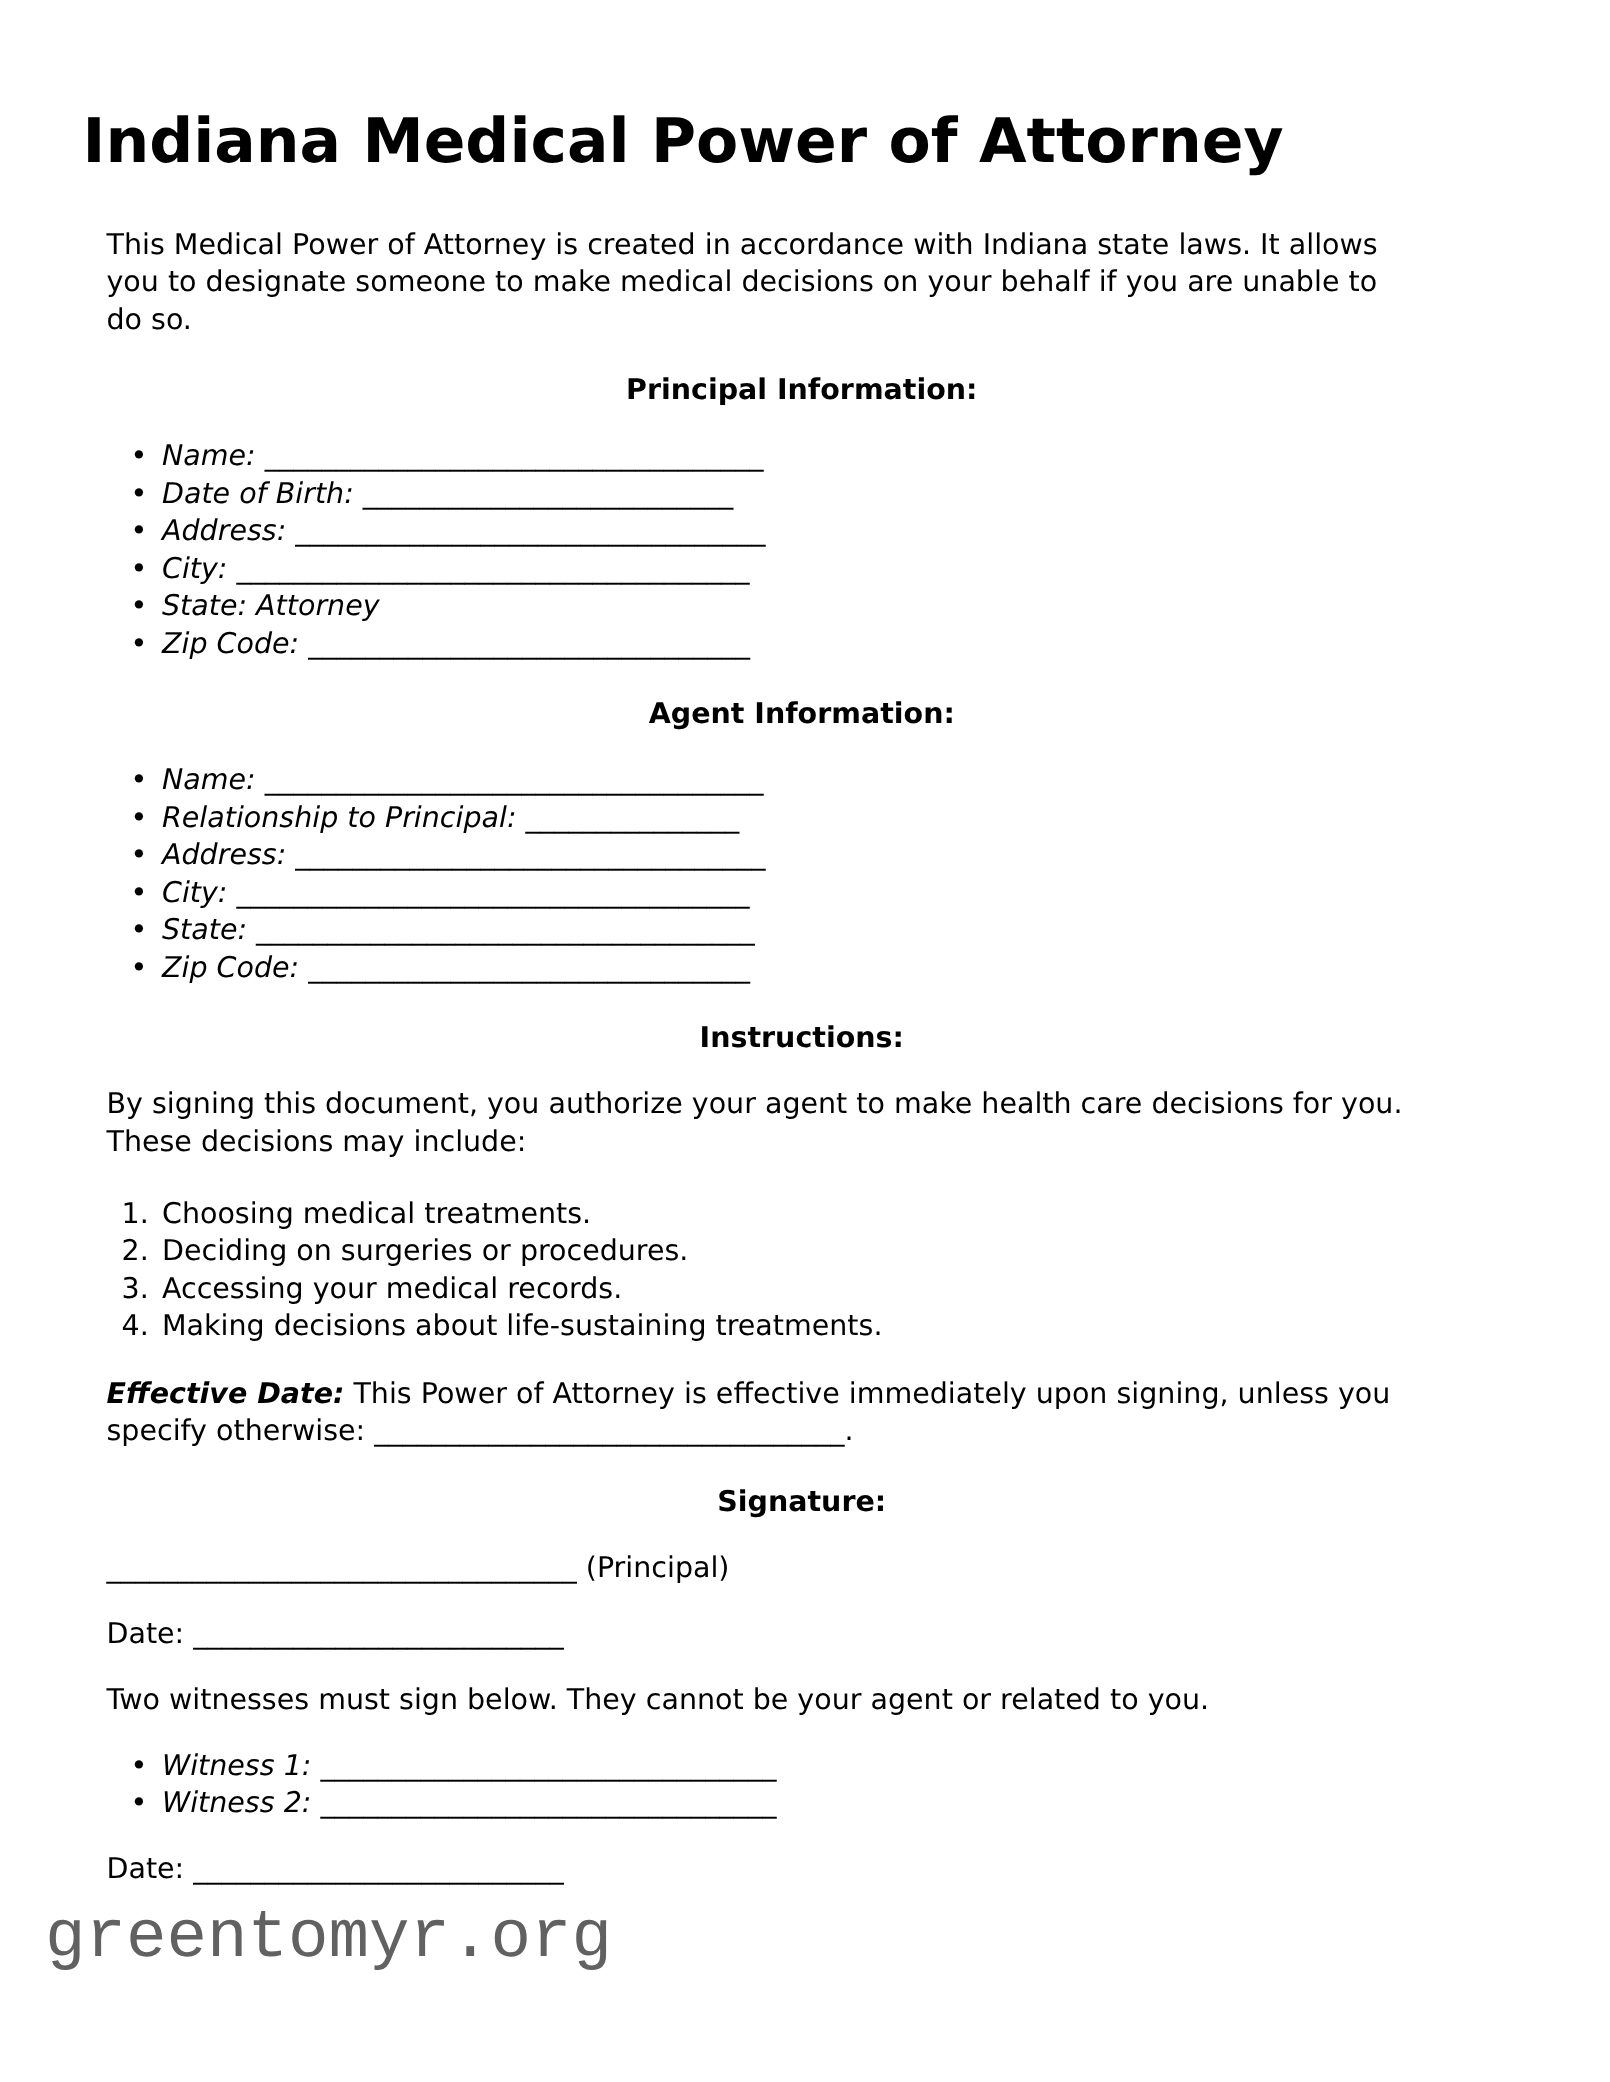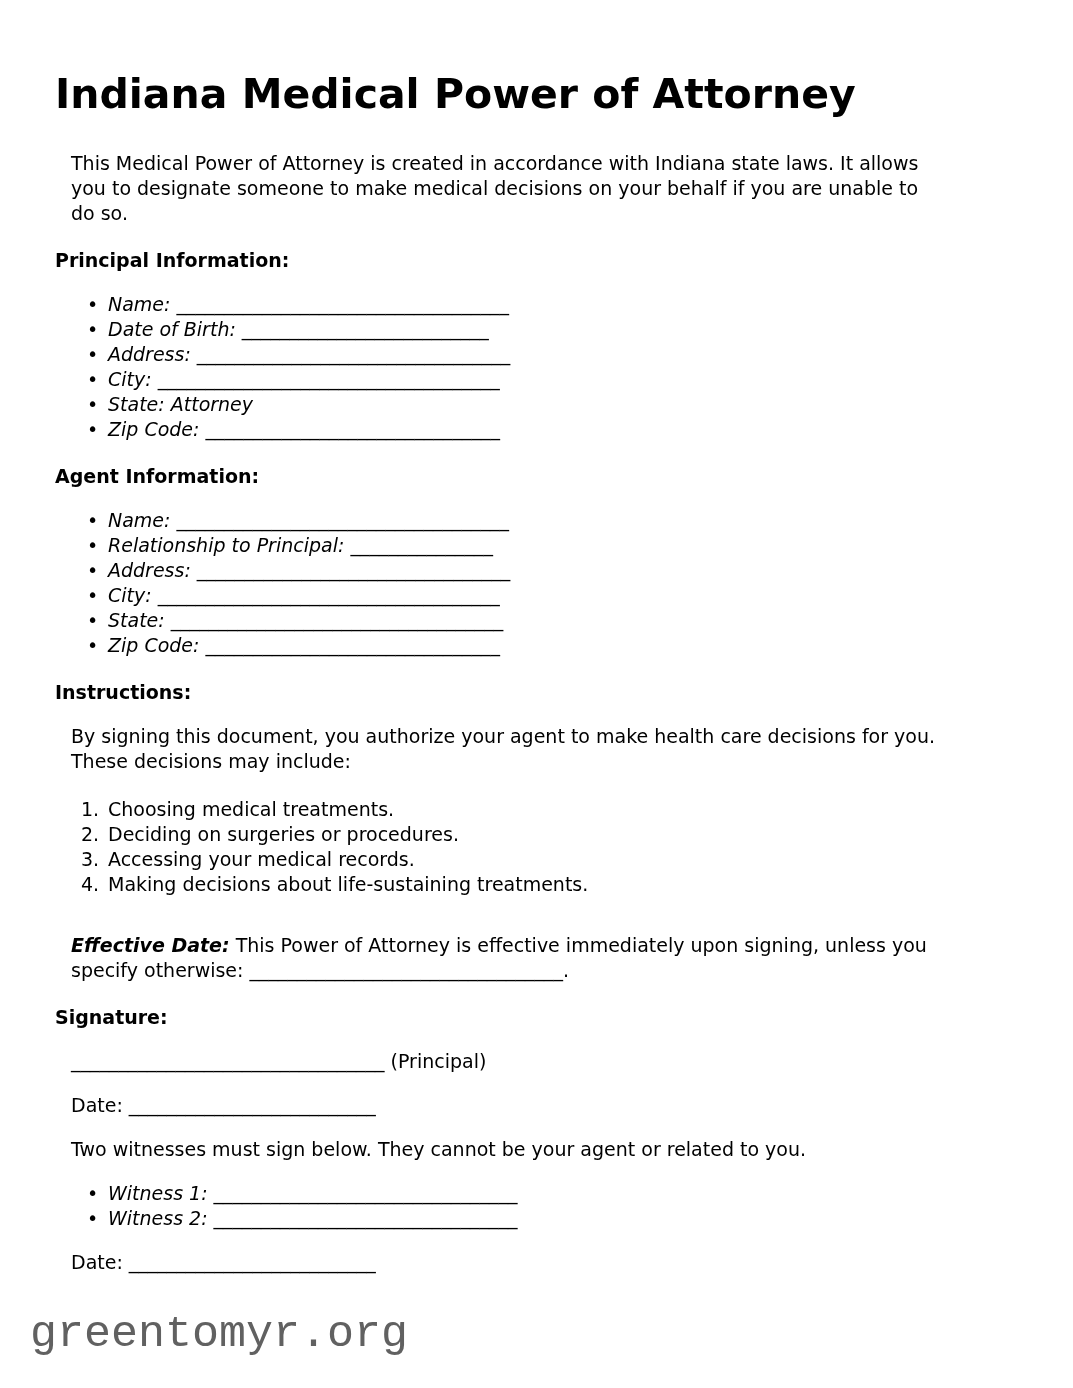--- a/index.html
+++ b/index.html
@@ -24,57 +24,58 @@
     font-weight: 700;
     margin: 0 0 33px 0;
   }
   .para {
     margin: 19px 16px;
     white-space: pre-line;
   }
   .heading {
     font-weight: 700;
     margin: 22px 0 19px 0;
+    text-align: center;
   }
   ul.blanks {
     list-style: none;
     margin: 19px 0;
     padding: 0 0 0 53px;
     font-style: italic;
   }
   ul.blanks li {
     position: relative;
     line-height: 25px;
   }
   ul.blanks li::before {
     content: "\2022";
     position: absolute;
     left: -21px;
   }
   ol.numbered {
     list-style: none;
     counter-reset: n;
-    margin: 23px 0 36px 0;
+    margin: 23px 0 20px 0;
     padding: 0 0 0 53px;
   }
   ol.numbered li {
     position: relative;
     line-height: 25px;
   }
   ol.numbered li::before {
     counter-increment: n;
     content: counter(n) ".";
     position: absolute;
     left: -27px;
   }
   .bold { font-weight: 700; font-style: italic; }
   .watermark {
     position: absolute;
     left: 30px;
-    top: 1311px;
+    top: 1269px;
     font-family: "Liberation Mono", "DejaVu Sans Mono", monospace;
     font-size: 45px;
     line-height: 48px;
     color: #616161;
     white-space: nowrap;
   }
 </style>
 </head>
 <body>
 

